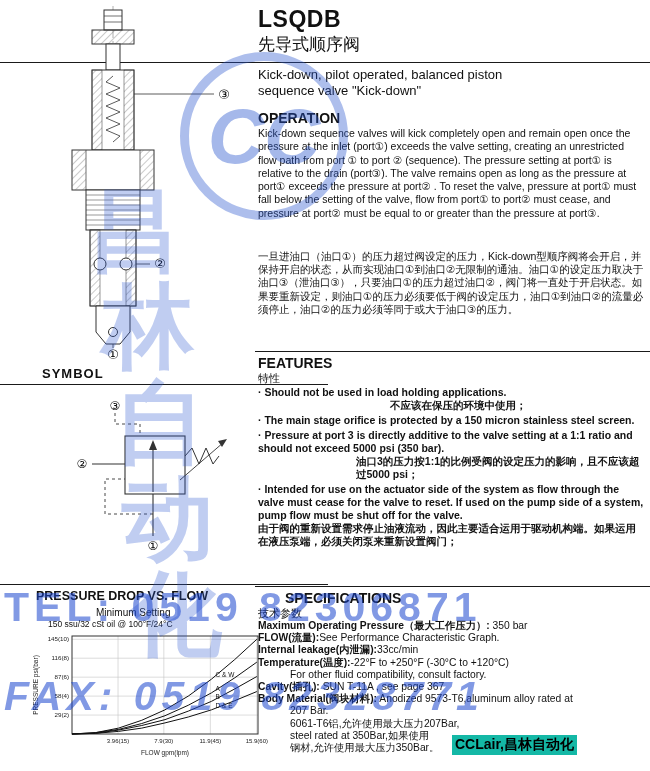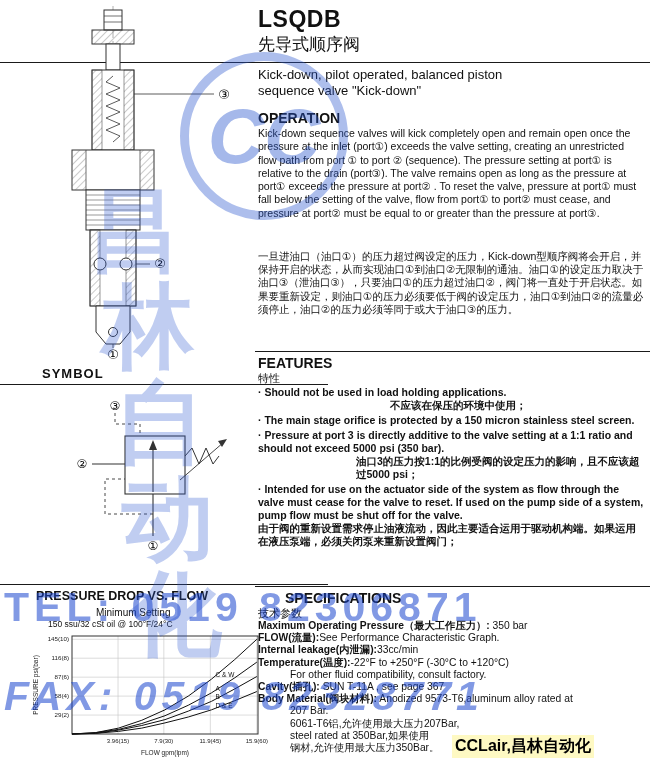--- a/index.html
+++ b/index.html
@@ -54,22 +54,22 @@
   .wm-vert{left:88px;top:182px;}
   .wm-vert span{display:block;font-size:92px;line-height:96px;font-weight:bold;color:rgba(45,90,210,.30);}
   .wm-vert span:nth-child(2){margin-left:14px;}
   .wm-vert span:nth-child(3){margin-left:26px;}
   .wm-vert span:nth-child(4){margin-left:34px;}
   .wm-vert span:nth-child(5){margin-left:42px;}
   .wm-tel{left:4px;top:584px;font-size:41px;font-weight:bold;letter-spacing:5px;
           color:rgba(25,70,205,.55);white-space:nowrap;}
   .wm-fax{left:4px;top:673px;font-size:41px;font-weight:bold;letter-spacing:5px;
           color:rgba(25,70,205,.55);white-space:nowrap;font-style:italic;}
-  .footer-brand{left:452px;top:735px;font-size:16px;font-weight:bold;color:#000;
-                background:#fef9c3;z-index:5;padding:1px 3px;}
+  .footer-brand{left:452px;top:735px;font-size:14px;font-weight:bold;color:#000;
+                background:#14b8a6;z-index:5;padding:1px 3px;}
   svg text{font-family:"Liberation Sans","DejaVu Sans",sans-serif;}
 </style>
 </head>
 <body>
 
 <div class="page">
 
   <div class="title">LSQDB</div>
   <div class="title-zh">先导式顺序阀</div>
   <div class="subtitle">

